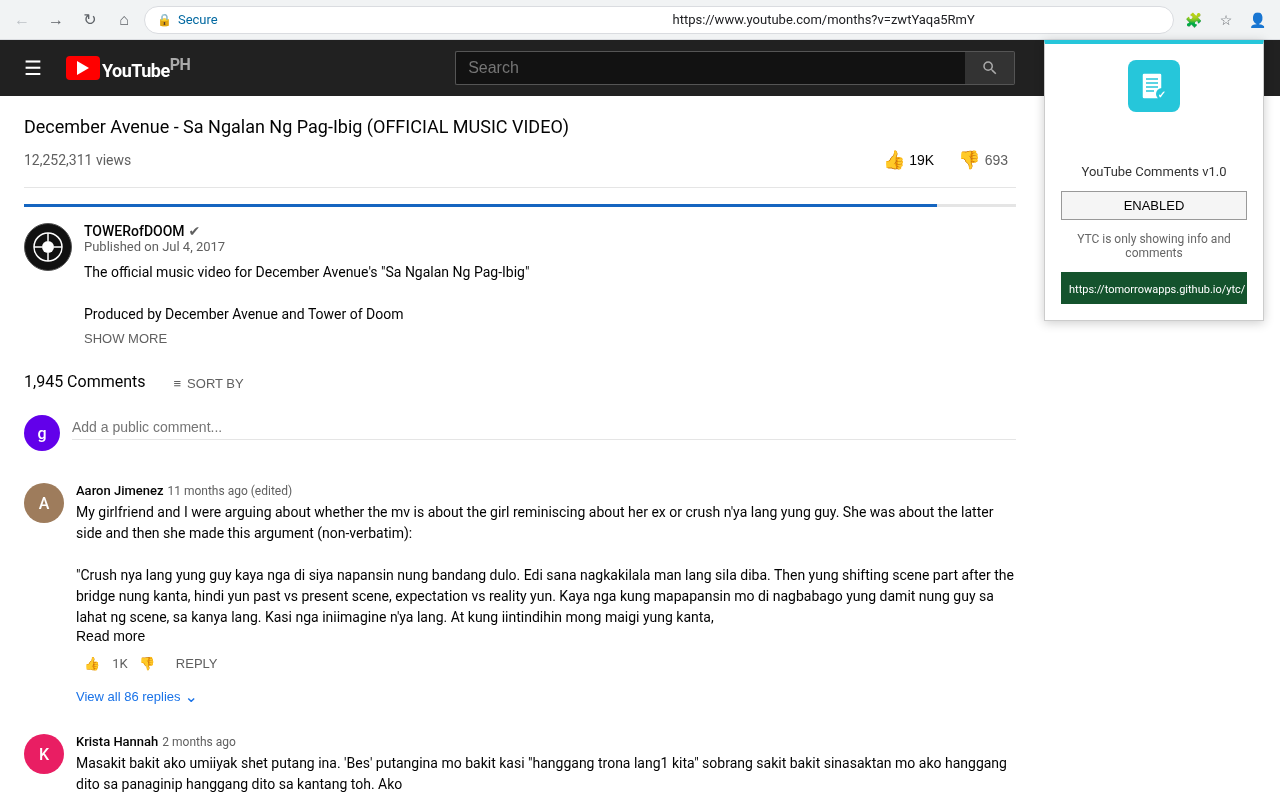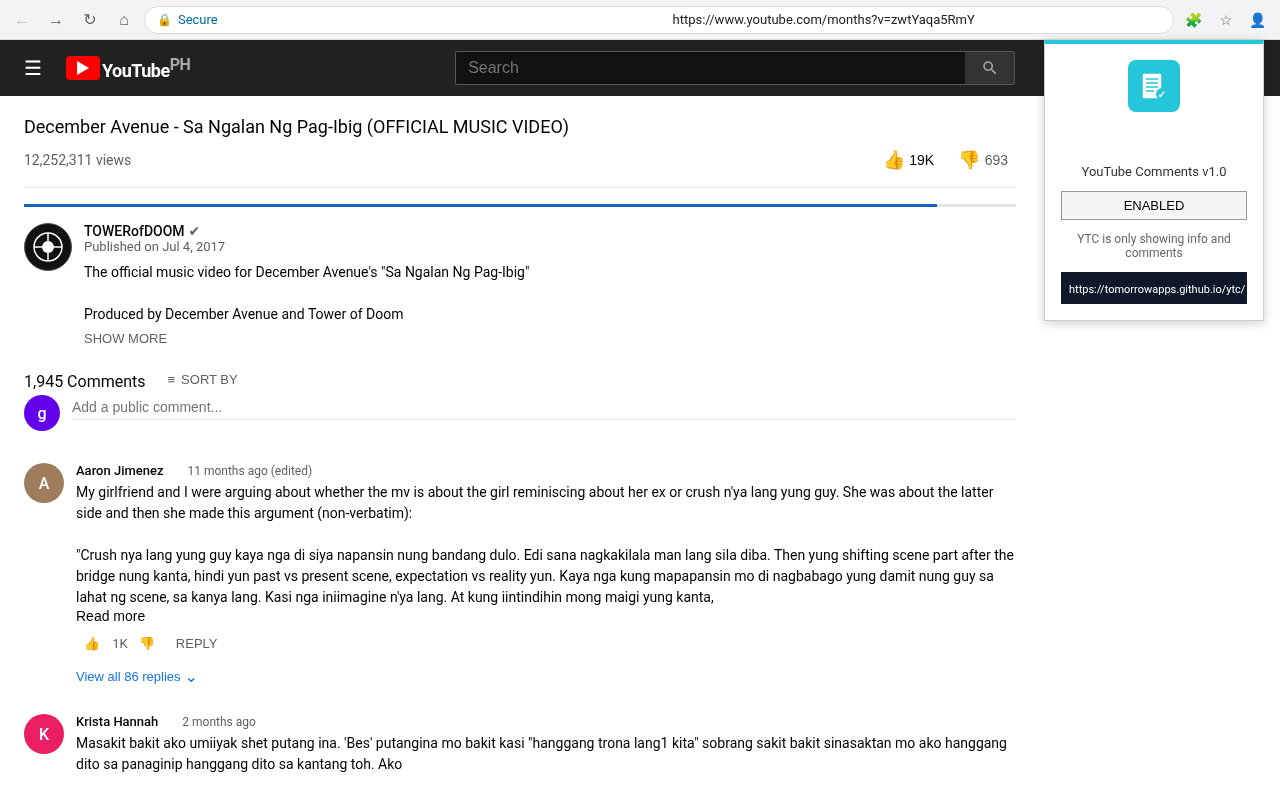--- a/index.html
+++ b/index.html
@@ -201,23 +201,23 @@
     .description { color: #030303; line-height: 1.5; margin-top: 8px; }
     .show-more-btn {
       background: none; border: none; cursor: pointer;
       color: #606060; font-size: 13px; font-weight: 500;
       padding: 6px 0; text-transform: uppercase;
     }
 
     
     .comments-header {
       display: flex;
-      align-items: flex-start;
-      gap: 22px;
-      margin-bottom: 4px;
+      align-items: flex-end;
+      gap: 28px;
+      margin-bottom: 24px;
     }
     .comments-count { font-size: 16px; font-weight: 400; }
     .sort-btn {
       background: none; border: none; cursor: pointer;
       display: flex; align-items: center; gap: 6px;
       color: #606060; font-size: 13px; font-weight: 500;
       text-transform: uppercase;
     }
 
     
@@ -262,21 +262,21 @@
       background: #ccc;
     }
     .comment-avatar-placeholder {
       width: 100%; height: 100%;
       display: flex; align-items: center; justify-content: center;
       font-size: 16px;
       font-weight: 500;
       color: #fff;
     }
     .comment-body { flex: 1; }
-    .comment-meta { display: flex; align-items: center; gap: 24px; margin-bottom: 4px; }
+    .comment-meta { display: flex; align-items: center; gap: 4px; margin-bottom: 4px; }
     .commenter-name { font-weight: 500; font-size: 13px; }
     .comment-time { color: #606060; font-size: 12px; }
     .comment-text { font-size: 14px; line-height: 1.5; color: #030303; }
     .read-more-btn {
       background: none; border: none; cursor: pointer;
       color: #030303; font-weight: 500; font-size: 14px; padding: 0;
     }
     .comment-actions { display: flex; align-items: center; gap: 4px; margin-top: 8px; }
     .comment-action-btn {
       background: none; border: none; cursor: pointer;
@@ -325,21 +325,21 @@
       border: 1px solid #999;
       background: #f5f5f5;
       padding: 6px;
       font-size: 13px;
       text-align: center;
       cursor: pointer;
       margin-bottom: 12px;
     }
     .ytc-info { font-size: 12px; color: #666; text-align: center; margin-bottom: 12px; }
     .ytc-link-bar {
-      background: #0f172a;
+      background: #14532d;
       padding: 8px;
       text-align: center;
     }
     .ytc-link {
       color: #fff;
       font-size: 11px;
       text-decoration: none;
     }
   </style>
 </head>

